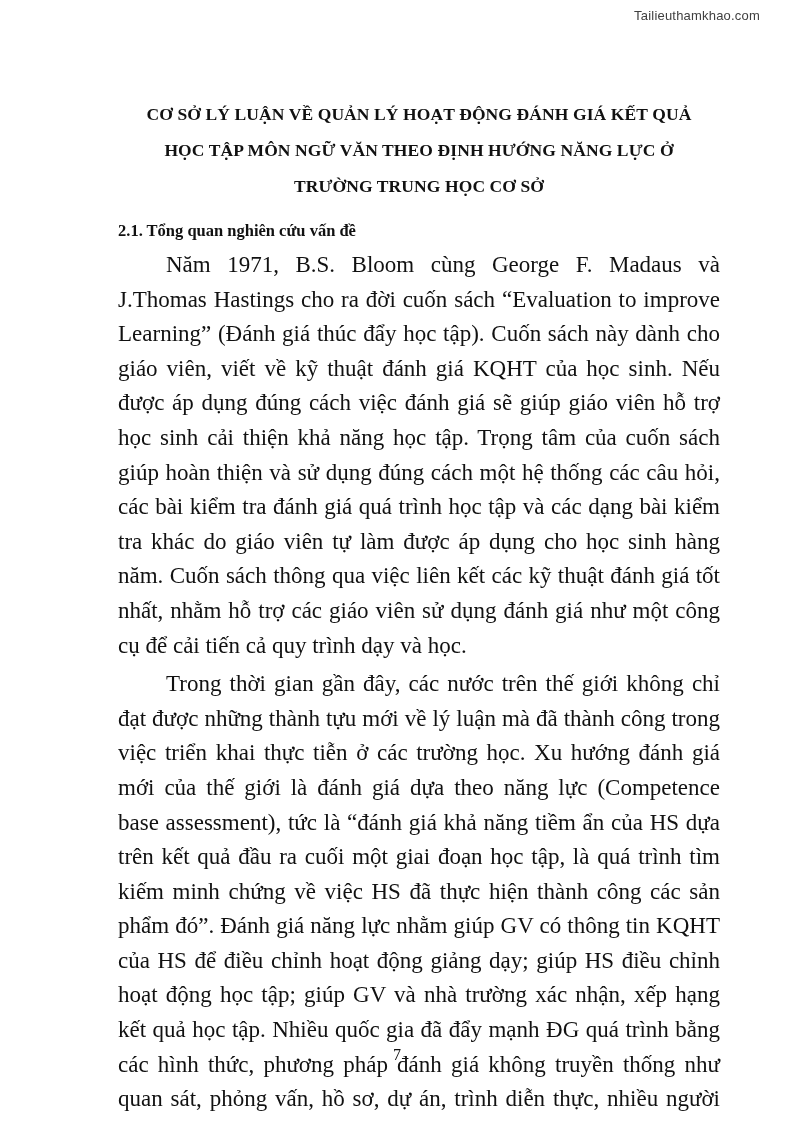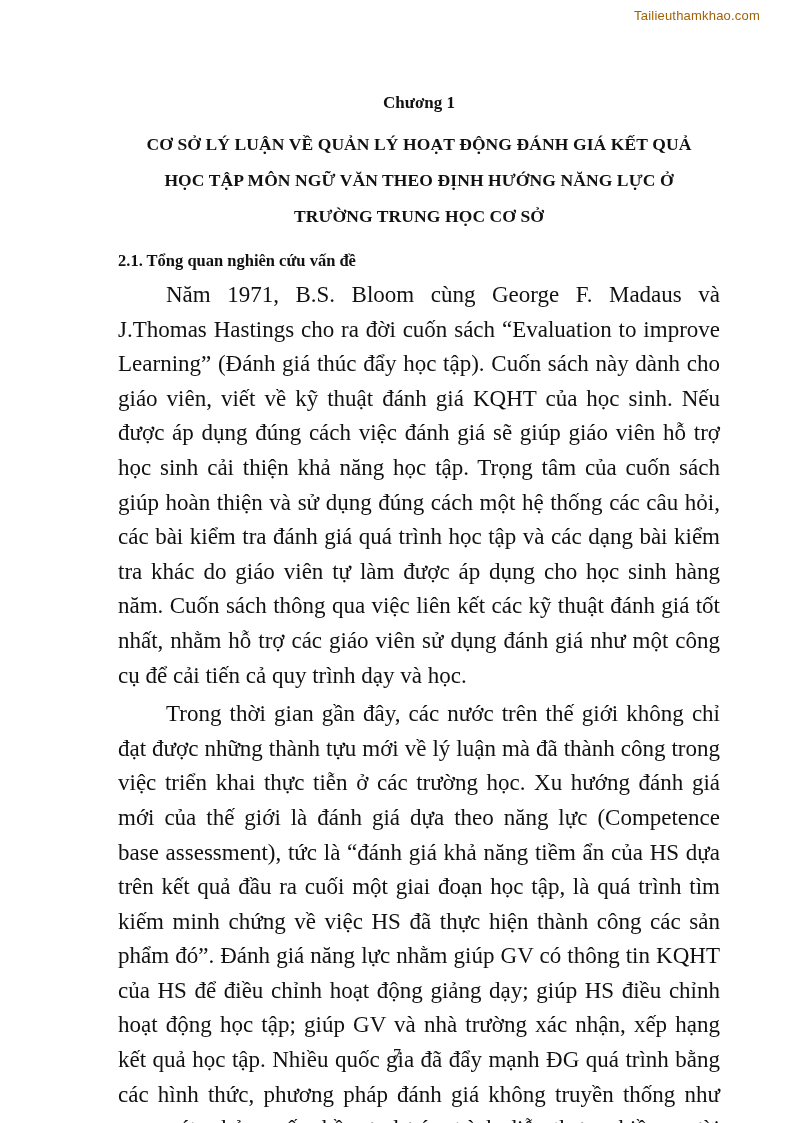--- a/index.html
+++ b/index.html
@@ -18,21 +18,21 @@
     color: #111111;
     box-sizing: border-box;
   }
   .watermark {
     position: absolute;
     top: 8px;
     right: 34px;
     font-family: "Liberation Sans", "DejaVu Sans", sans-serif;
     font-size: 13px;
     letter-spacing: 0.2px;
-    color: #a16207;
+    color: #404040;
     user-select: none;
     white-space: nowrap;
   }
   .content {
     position: absolute;
     left: 118px;
     top: 88px;
     width: 602px;
   }
   .chapter-label {
@@ -91,21 +91,20 @@
 </style>
 </head>
 <body>
 
 <div class="page">
 
   <div class="watermark">Tailieuthamkhao.com</div>
 
   <div class="content">
 
-    <p class="chapter-label">Chương 1</p>
 
     <h1 class="doc-title">
       <span class="tline">CƠ SỞ LÝ LUẬN VỀ QUẢN LÝ HOẠT ĐỘNG ĐÁNH GIÁ KẾT QUẢ</span>
       <span class="tline">HỌC TẬP MÔN NGỮ VĂN THEO ĐỊNH HƯỚNG NĂNG LỰC Ở</span>
       <span class="tline">TRƯỜNG TRUNG HỌC CƠ SỞ</span>
     </h1>
 
     <h2 class="heading-1">2.1. Tổng quan nghiên cứu vấn đề</h2>
 
 

